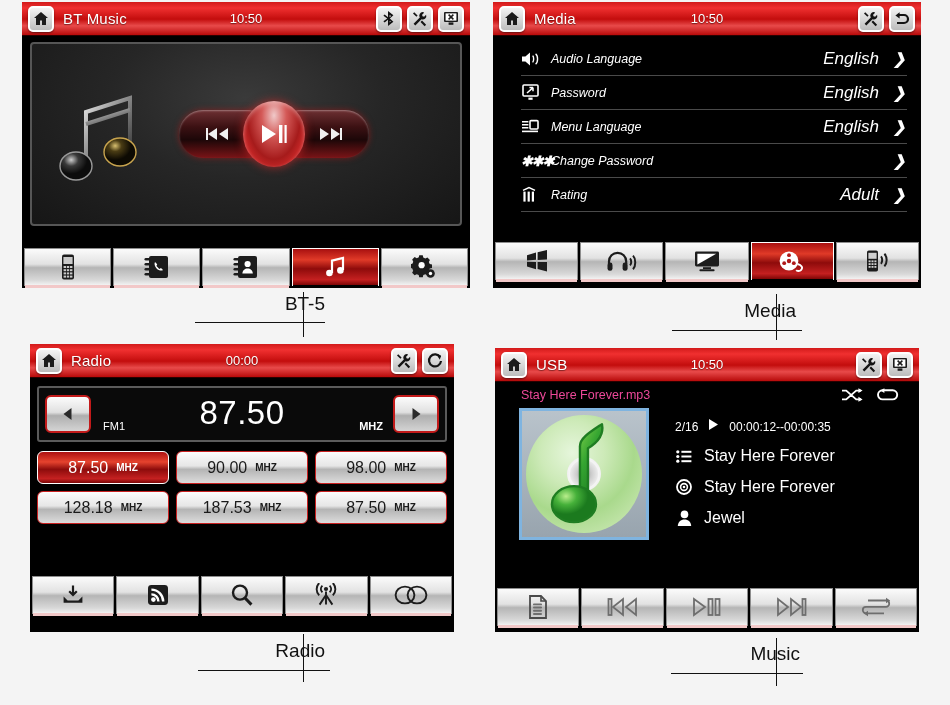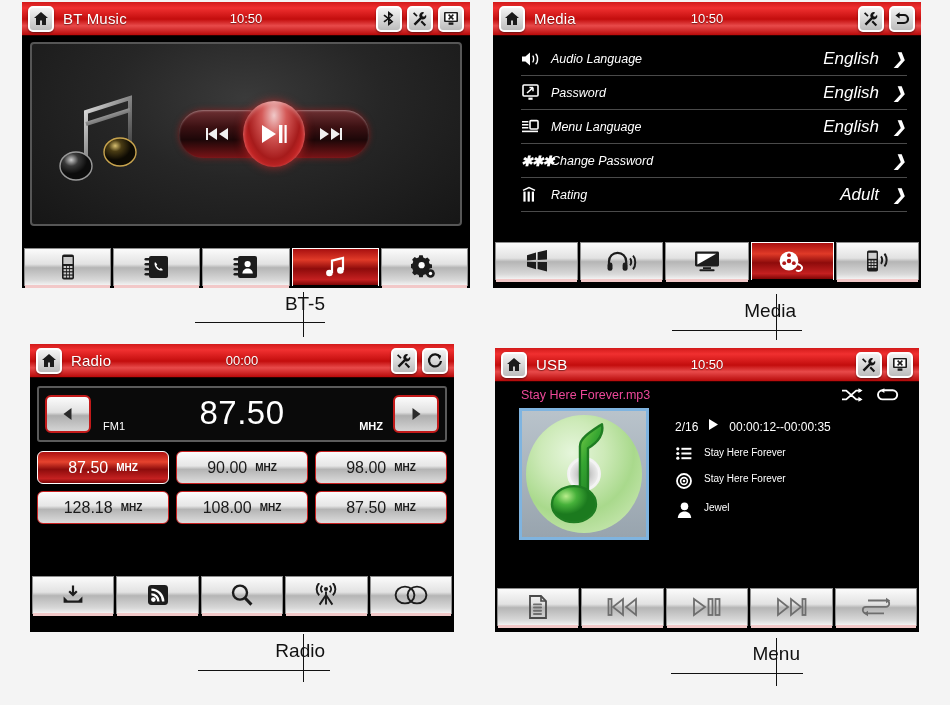--- a/index.html
+++ b/index.html
@@ -155,21 +155,21 @@
   .cdhole {
     position:absolute; left:50%; top:50%; transform:translate(-50%,-50%);
     width: 34px; height: 34px; border-radius:50%;
     background: radial-gradient(circle, #9a9a9a 0%, #cfcfcf 40%, #eaeaea 70%, #d5d5d5 100%);
     border: 3px solid rgba(255,255,255,.55);
   }
   .cdnote { position:absolute; left: 50%; top: 50%; transform: translate(-46%,-48%); }
   .usb-right { position:absolute; left: 172px; top: 6px; right: 8px; }
   .usb-modes { display:flex; justify-content:flex-end; gap: 14px; padding-right: 12px; color:#fff; }
   .usb-track { display:flex; align-items:flex-end; gap: 9px; color:#fff; font-size: 12px; margin: 12px 0 6px 8px; }
-  .usb-meta { display:flex; gap: 11px; color:#fff; font-size: 10px; margin: 13px 0 0 8px; }
+  .usb-meta { display:flex; gap: 11px; color:#fff; font-size: 16px; margin: 13px 0 0 8px; }
   .usb-meta .mi { width:18px; display:flex; align-items:center; justify-content:center; }
 
   
   .caption { position:absolute; font-family:"Liberation Sans", sans-serif; }
   .caption .ctext { font-size: 19px; color:#111; text-align:right; }
   .cline-h { position:absolute; height:1px; background:#111; }
   .cline-v { position:absolute; width:1px; background:#111; }
 </style>
 </head>
 <body>
@@ -544,21 +544,21 @@
           </div>
           <div class="preset">
             <span class="p-num">98.00</span>
             <span class="p-unit">MHZ</span>
           </div>
           <div class="preset">
             <span class="p-num">128.18</span>
             <span class="p-unit">MHZ</span>
           </div>
           <div class="preset">
-            <span class="p-num">108.00</span>
+            <span class="p-num">187.53</span>
             <span class="p-unit">MHZ</span>
           </div>
           <div class="preset">
             <span class="p-num">87.50</span>
             <span class="p-unit">MHZ</span>
           </div>
         </div>
       </div>
     </div>
 
@@ -763,18 +763,18 @@
       <div class="icb">
         <svg width="32" height="20" viewBox="0 0 32 20">
           <path d="M8 3.5h18a3.2 3.2 0 0 1 0 6.4H6a3.2 3.2 0 0 0 0 6.4h18" fill="none" stroke="#6e6e6e" stroke-width="1.8"></path>
           <path d="M26 0.8l4.2 2.7L26 6.2zM8 13.8L3.8 16.5 8 19.2z" fill="#6e6e6e"></path>
         </svg>
       </div>
     </div>
   </div>
 
   <div class="caption" style="left:680px; top:643px; width:120px;">
-    <div class="ctext">Menu</div>
+    <div class="ctext">Music</div>
   </div>
   <div class="cline-h" style="left:671px; top:673px; width:132px;"></div>
   <div class="cline-v" style="left:776px; top:638px; height:48px;"></div>
 
 </div>
 
 </body></html>

